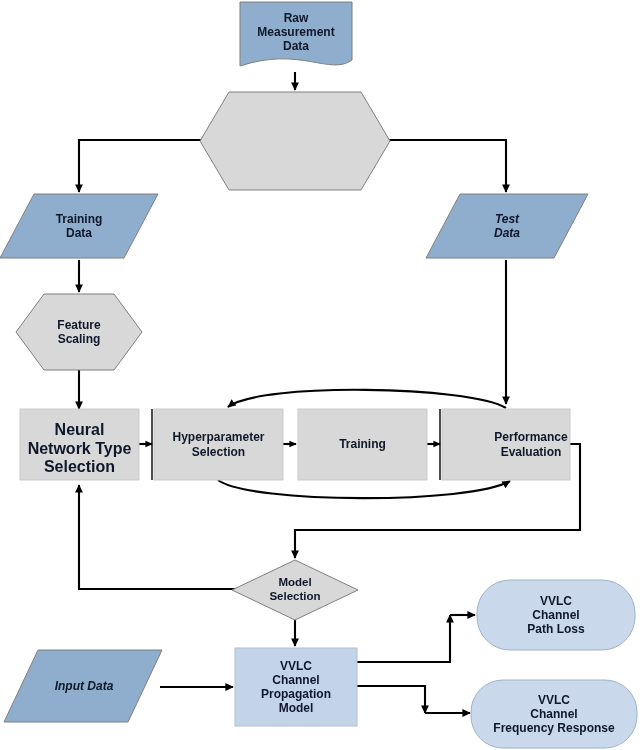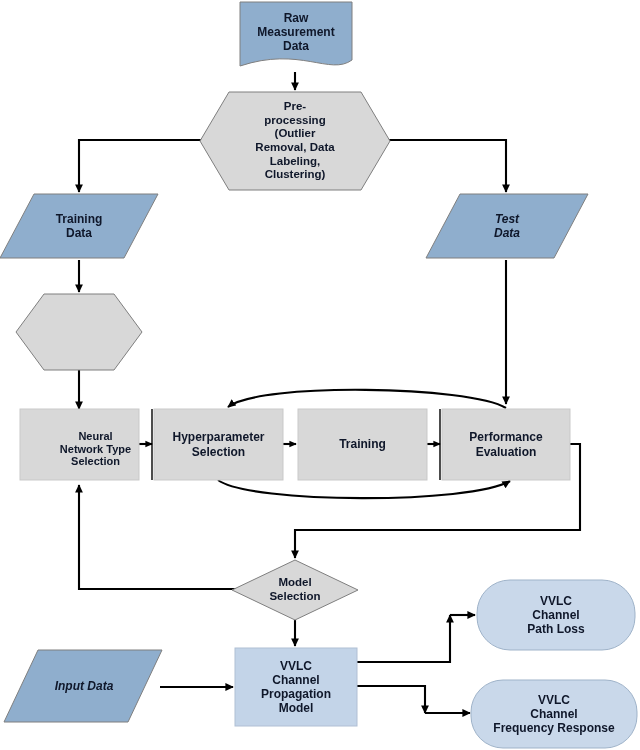--- a/index.html
+++ b/index.html
@@ -99,44 +99,40 @@
 
     <rect x="477" y="580" width="158" height="70" rx="33" ry="33" fill="#c9d8ea" stroke="#9fb3c9" stroke-width="1"></rect>
 
     <rect x="471" y="680" width="166" height="68" rx="32" ry="32" fill="#c9d8ea" stroke="#9fb3c9" stroke-width="1"></rect>
   </svg>
 
   <div class="node-label" style="left:238px;top:4px;width:116px;height:56px;font-size:12px;">Raw
 Measurement
 Data</div>
 
-  <div class="node-label" style="left:210px;top:92px;width:170px;height:98px;font-size:11.5px;">Pre-
-processing
-(Outlier
-Removal, Data
-Labeling,
-Clustering)</div>
 
   <div class="node-label" style="left:18px;top:198px;width:122px;height:56px;font-size:12px;">Training
 Data</div>
 
   <div class="node-label" style="left:446px;top:198px;width:122px;height:56px;font-size:12px;font-style:italic;">Test
 Data</div>
 
+  <div class="node-label" style="left:24px;top:304px;width:110px;height:56px;font-size:12px;">Feature
+Scaling</div>
 
-  <div class="node-label" style="left:20px;top:409px;width:119px;height:80px;font-size:11px;padding-left:16px;">Neural
+  <div class="node-label" style="left:20px;top:409px;width:119px;height:80px;font-size:16px;">Neural
 Network Type
 Selection</div>
 
   <div class="node-label" style="left:154px;top:409px;width:129px;height:71px;font-size:12px;">Hyperparameter
 Selection</div>
 
   <div class="node-label" style="left:298px;top:409px;width:129px;height:71px;font-size:12px;">Training</div>
 
-  <div class="node-label" style="left:442px;top:409px;width:128px;height:71px;font-size:12px;">Performance
+  <div class="node-label" style="left:442px;top:409px;width:128px;height:71px;font-size:12px;padding-left:25px;">Performance
 Evaluation</div>
 
   <div class="node-label" style="left:245px;top:564px;width:100px;height:52px;font-size:11.5px;">Model
 Selection</div>
 
   <div class="node-label" style="left:22px;top:652px;width:124px;height:68px;font-size:12px;font-style:italic;">Input Data</div>
 
   <div class="node-label" style="left:235px;top:648px;width:122px;height:78px;font-size:12px;">VVLC
 Channel
 Propagation

